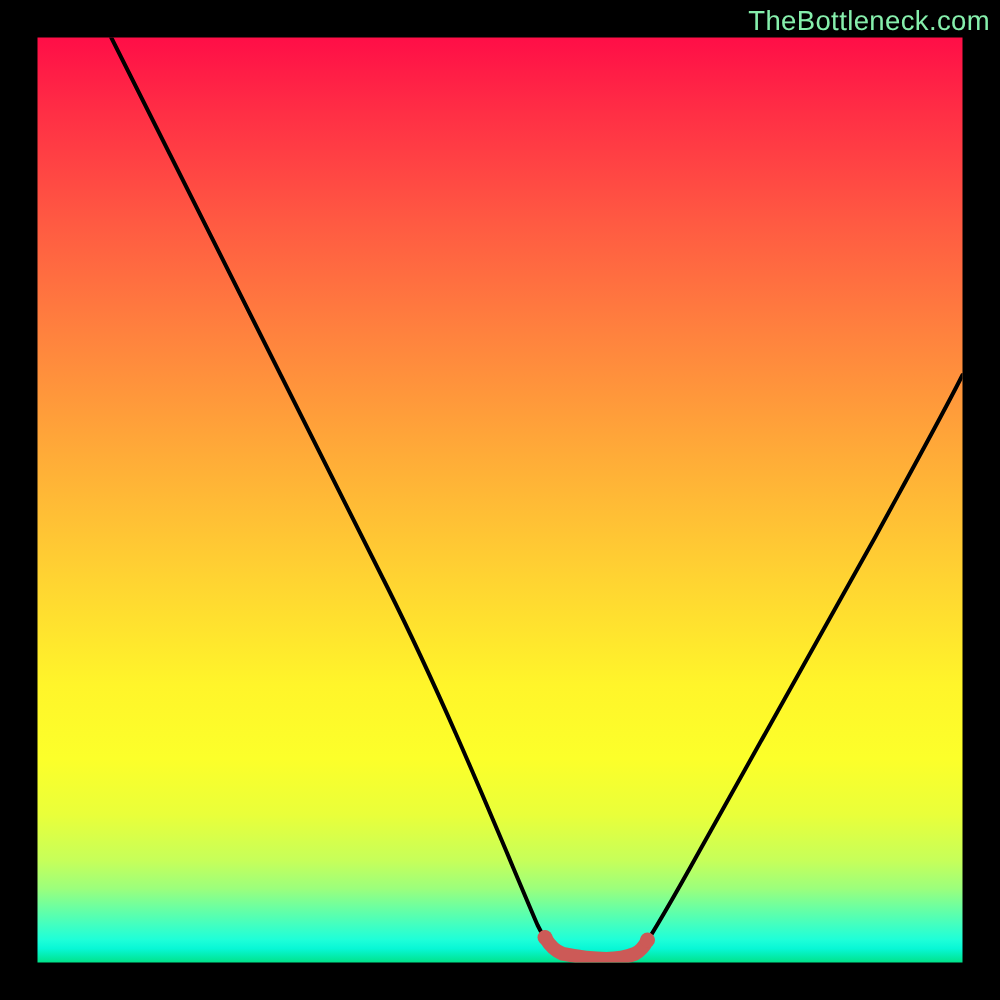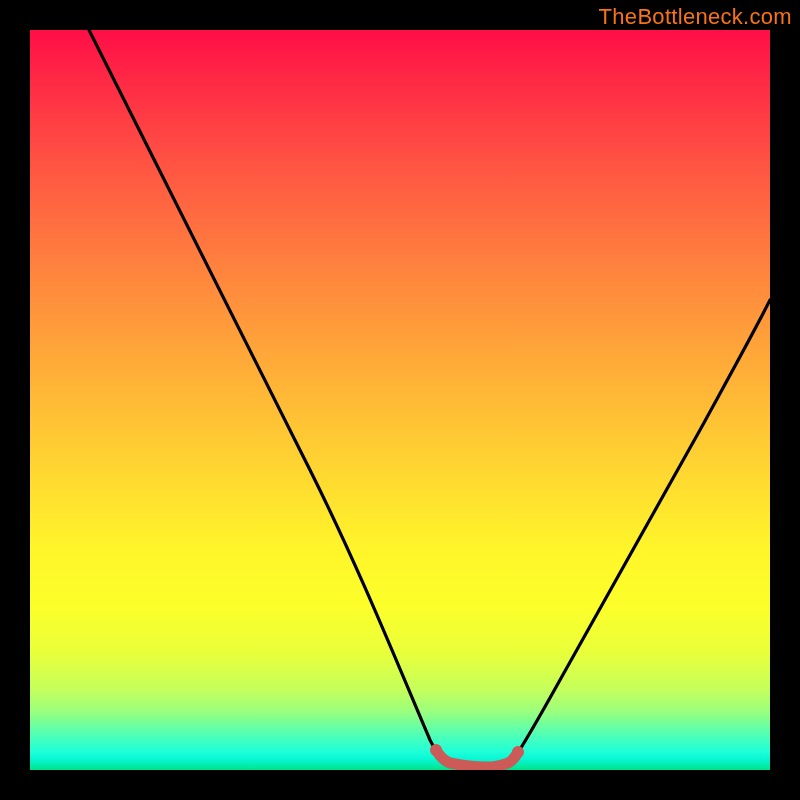--- a/index.html
+++ b/index.html
@@ -49,21 +49,21 @@
     position: absolute;
     left: 0;
     top: 0;
     width: 740px;
     height: 740px;
   }
   .watermark {
     position: absolute;
     top: 4px;
     right: 8px;
-    color: #f97316;
+    color: #86efac;
     font-size: 22px;
     letter-spacing: 0.3px;
     user-select: none;
   }
 </style>
 </head>
 <body>
 
 <div class="frame">
   <div class="plot-bg"></div>

